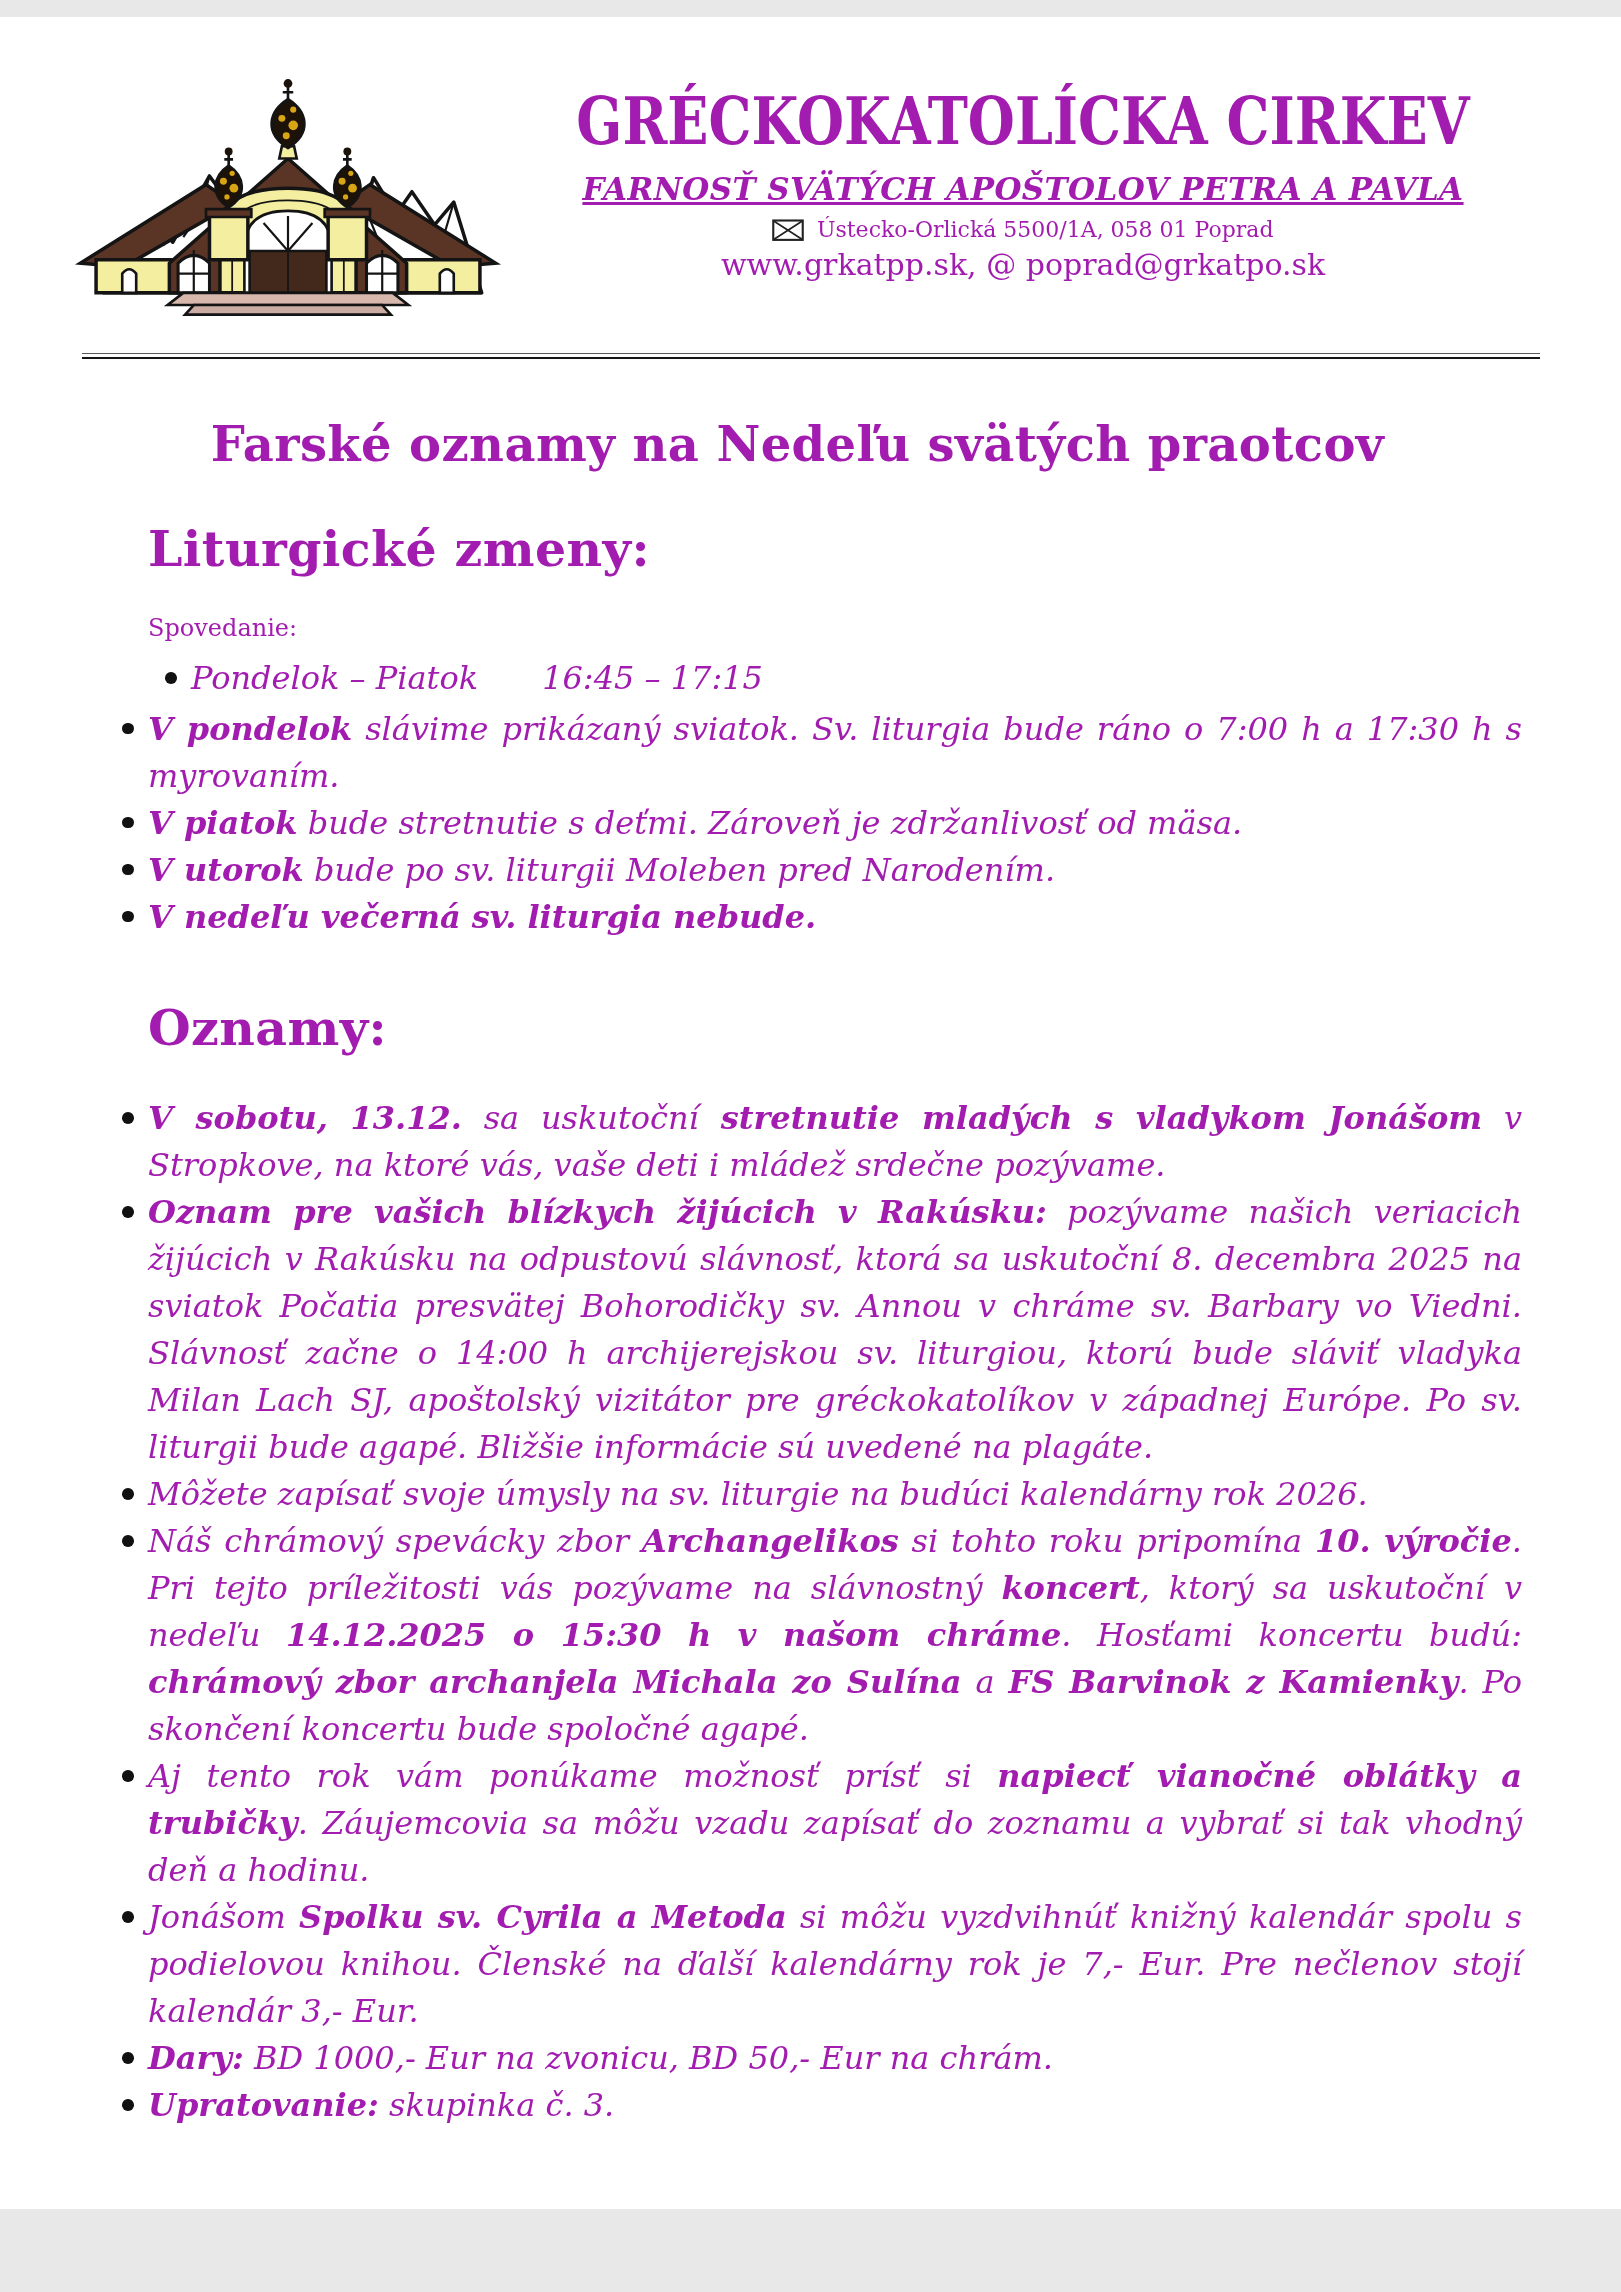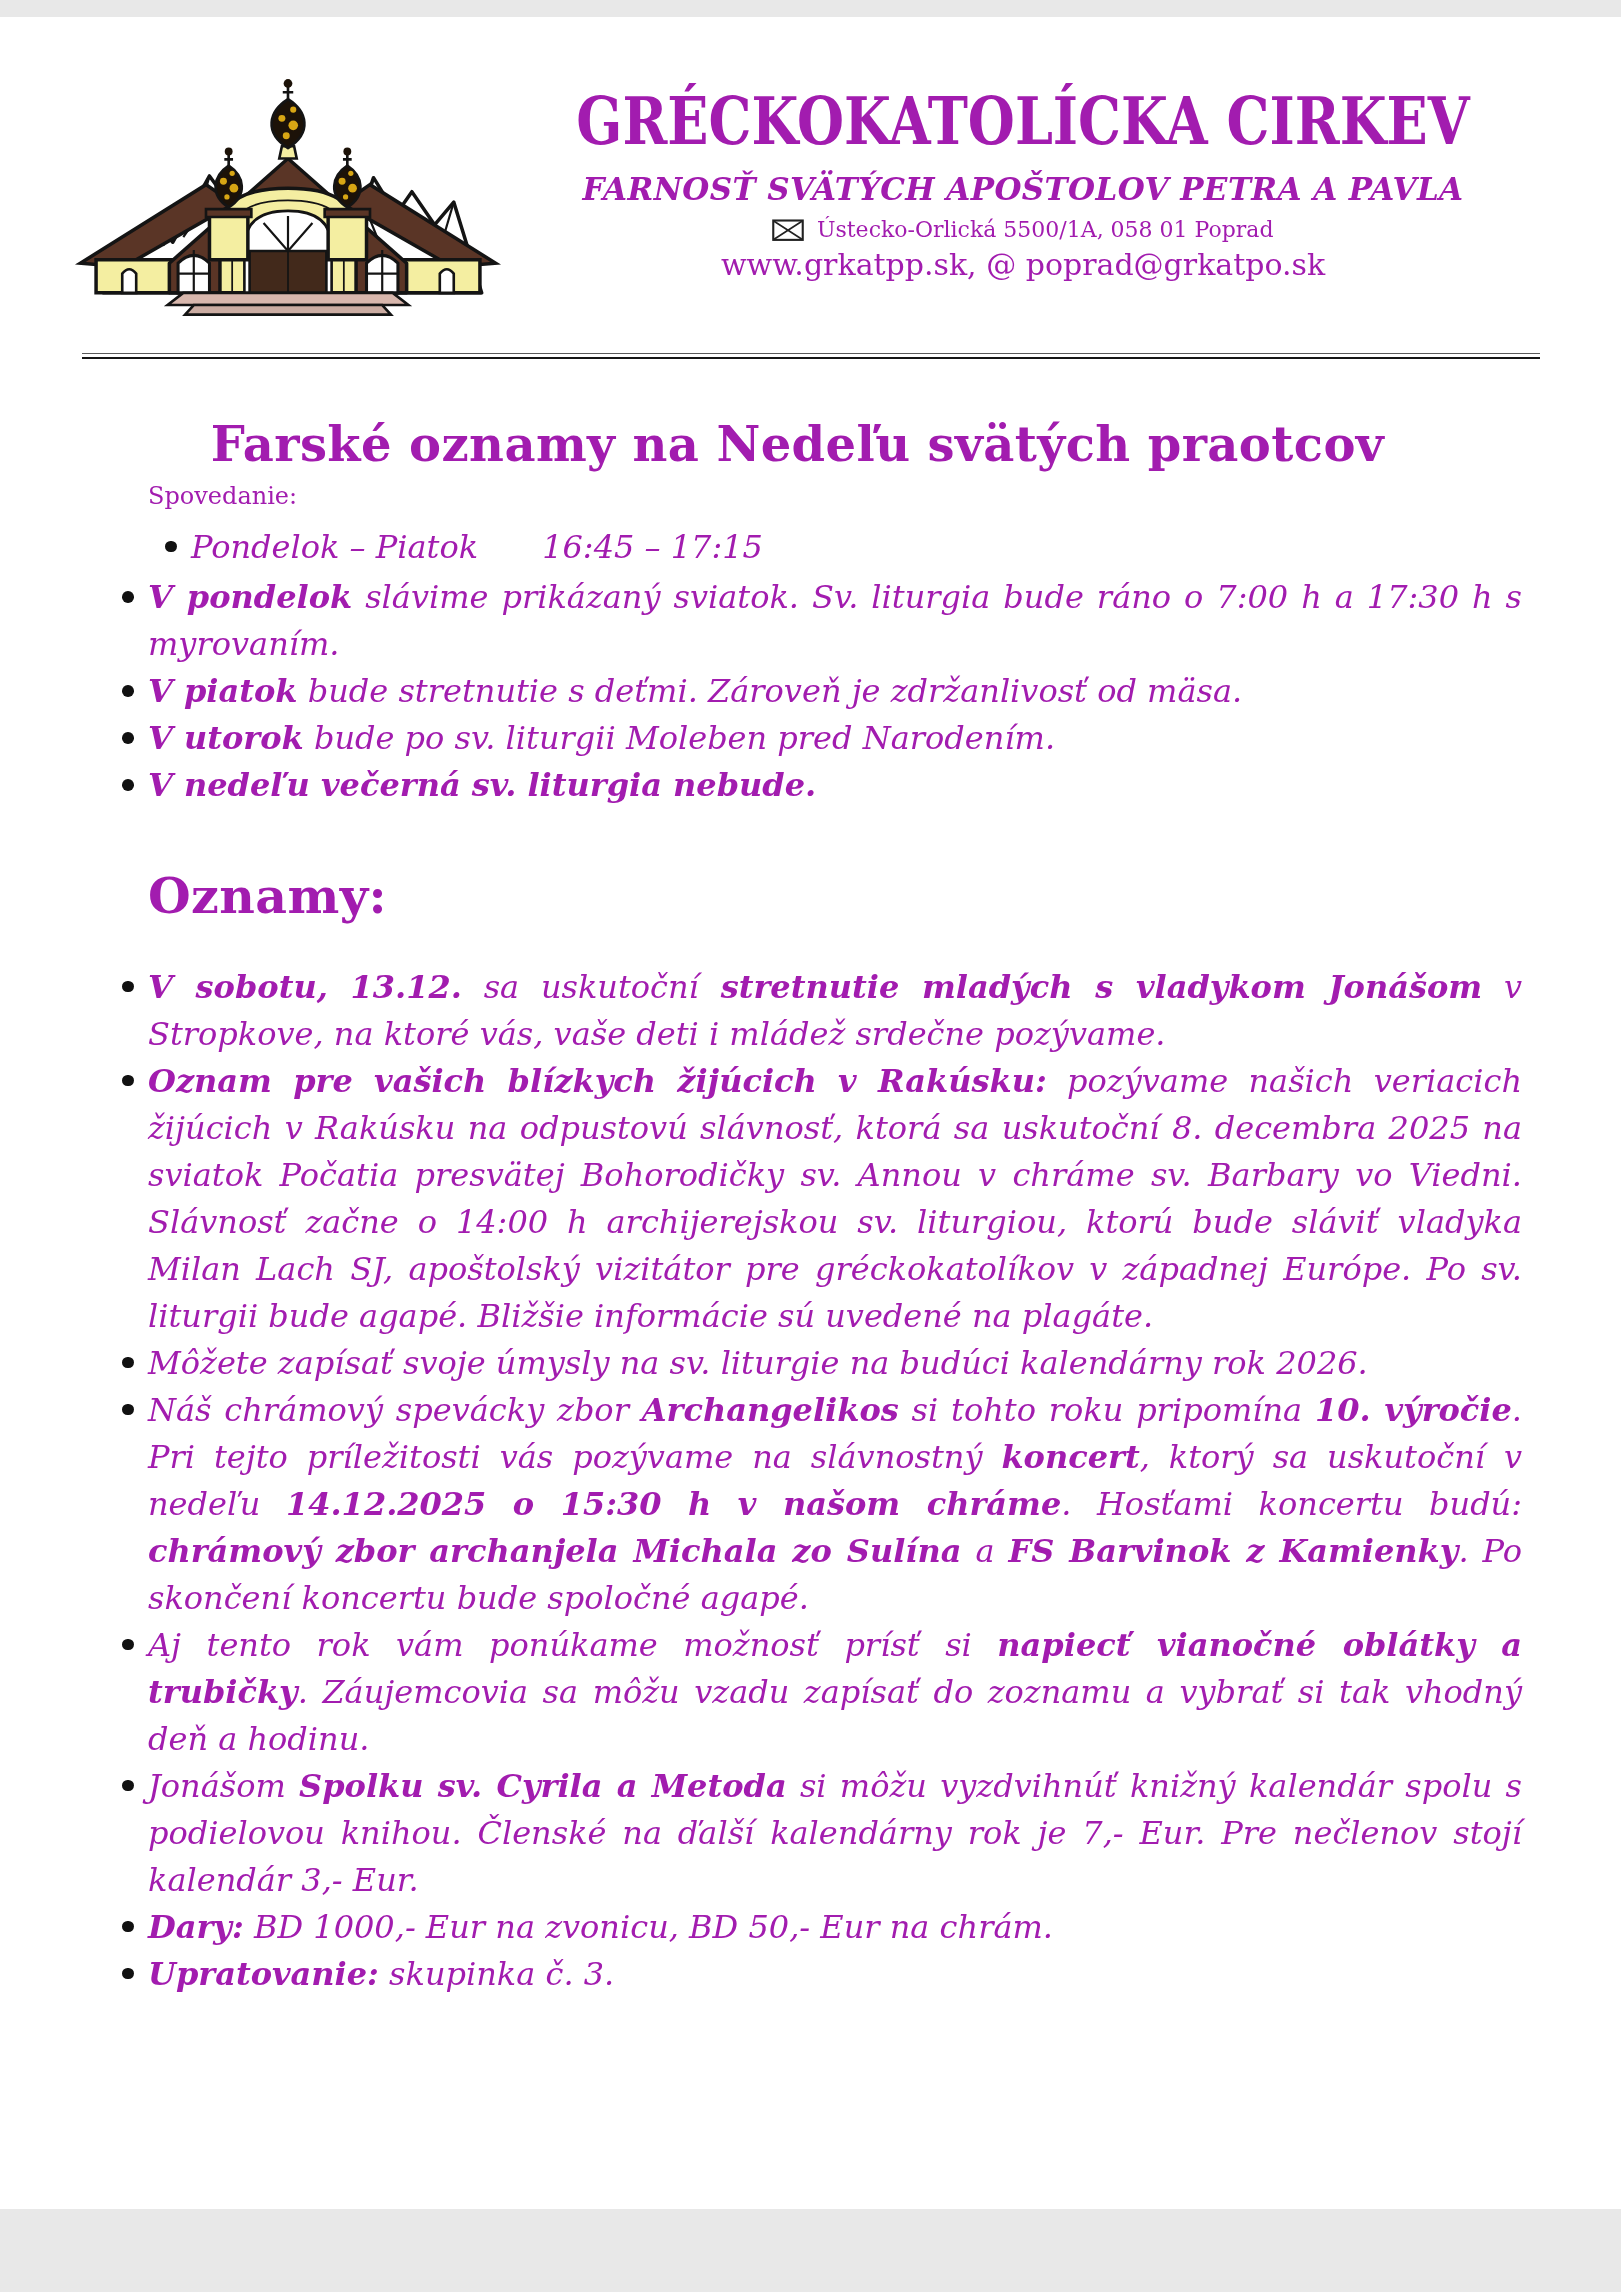--- a/index.html
+++ b/index.html
@@ -16,21 +16,21 @@
   
   .header{display:flex;align-items:flex-start;padding:56px 79px 0 73px;}
   .logo{width:430px;flex:none;}
   .logo svg{width:430px;height:253px;display:block;}
   .header-text{flex:1;text-align:center;padding-top:16px;}
   .org-name{
     font-size:54px;font-weight:bold;line-height:1.25;letter-spacing:0px;
     transform:scaleY(1.22);transform-origin:50% 60%;
     white-space:nowrap;
   }
-  .parish-name{font-size:31px;font-weight:bold;font-style:italic;margin-top:14.3px;letter-spacing:0.4px;}
+  .parish-name{font-size:31px;font-weight:bold;font-style:italic;margin-top:14.3px;letter-spacing:0.4px;text-decoration:underline;}
   .address-line{font-size:22px;margin-top:10.7px;display:flex;justify-content:center;align-items:center;gap:12.5px;}
   .env-icon svg{display:block;}
   .website-line{font-size:30px;margin-top:4.5px;}
   
   .rule{
     margin:27px 82px 0 82px;
     border-top:1.8px solid #5a5a5a;
     height:2.7px;
     border-bottom:2.7px solid #161616;
   }
@@ -156,20 +156,21 @@
     </div>
   </header>
 
   <div class="rule"></div>
 
   <h1 class="doc-title">Farské oznamy na Nedeľu svätých praotcov</h1>
 
   <div class="content">
 
     <section>
+      <h2 class="section-heading">Liturgické zmeny:</h2>
       <p class="lead">Spovedanie:</p>
       <ul class="sub-bullets">
           <li><span>Pondelok – Piatok</span><span>  16:45 – 17:15</span></li>
         </ul>
       <ul class="bullets">
           <li><span class="b">V pondelok</span><span> slávime prikázaný sviatok. Sv. liturgia bude ráno o 7:00 h a 17:30 h s myrovaním.</span></li>
           <li><span class="b">V piatok</span><span> bude stretnutie s deťmi. Zároveň je zdržanlivosť od mäsa.</span></li>
           <li><span class="b">V utorok</span><span> bude po sv. liturgii Moleben pred Narodením.</span></li>
           <li><span class="b">V nedeľu večerná sv. liturgia nebude.</span></li>
         </ul>

